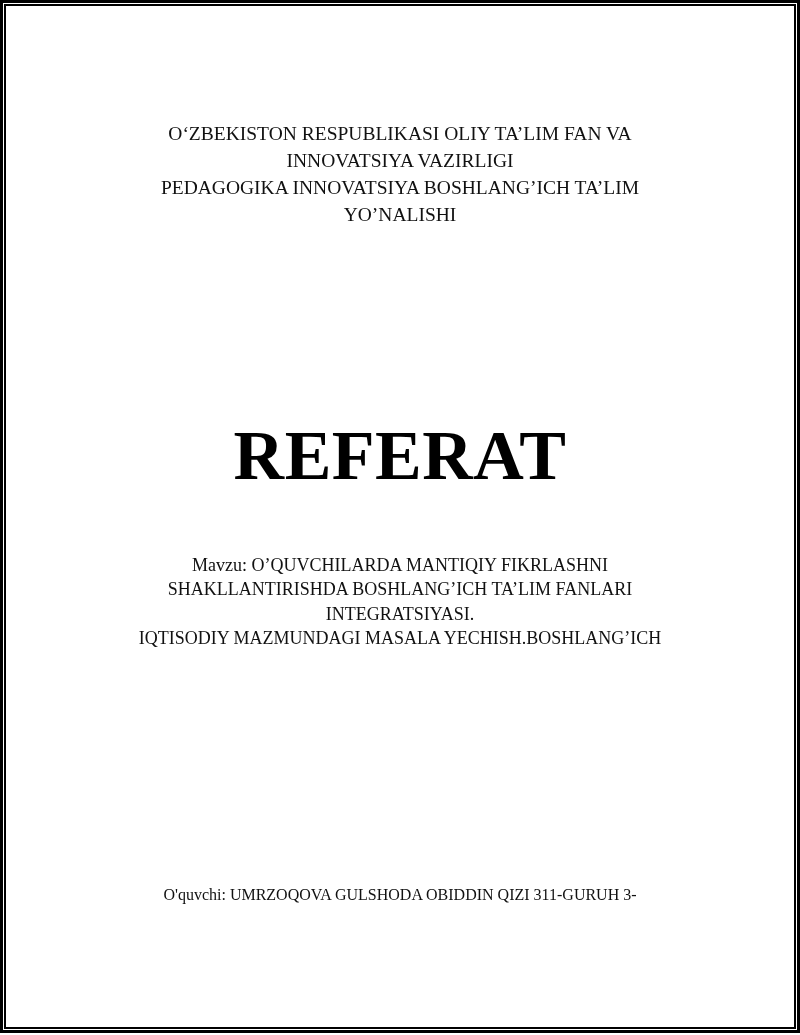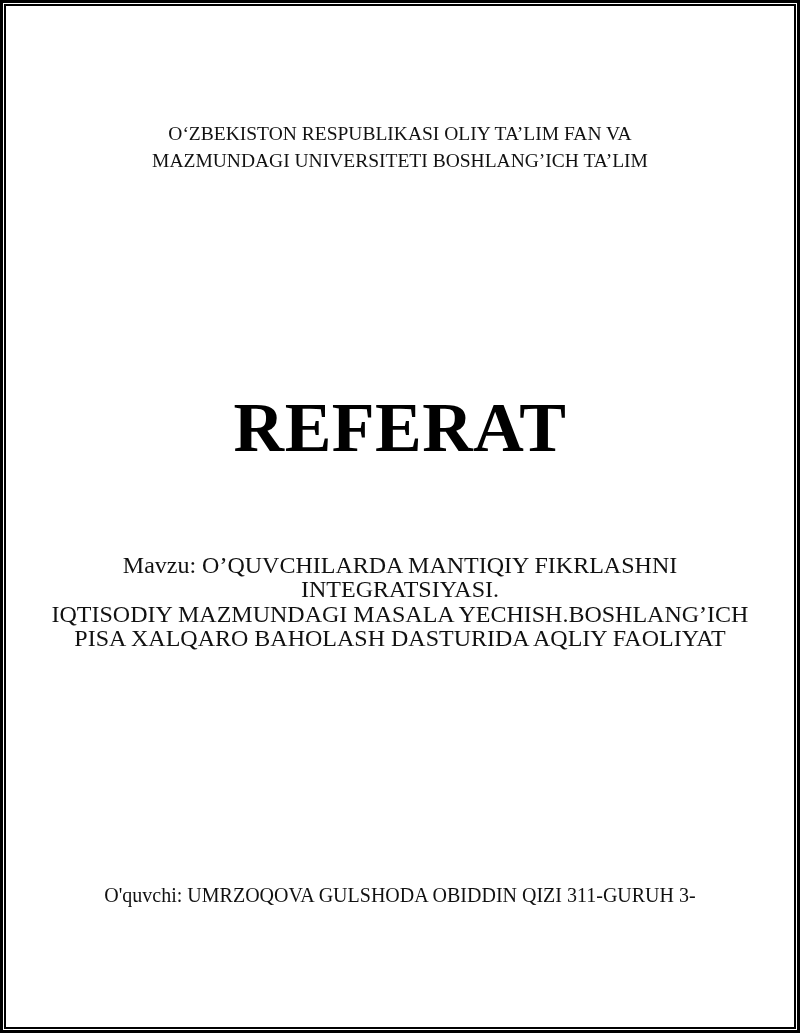--- a/index.html
+++ b/index.html
@@ -35,55 +35,57 @@
       width: 800px;
       text-align: center;
     }
     .header {
       top: 120px;
       font-size: 19.5px;
       line-height: 27px;
     }
     .header .line { display: block; white-space: nowrap; }
     .title {
-      top: 388px;
+      top: 416px;
       font-size: 70px;
       font-weight: bold;
       line-height: 80px;
       color: #000;
       letter-spacing: 0.5px;
     }
     .topic {
       top: 553px;
-      font-size: 24px;
+      font-size: 18px;
       line-height: 24.4px;
     }
     .topic .line { display: block; white-space: nowrap; }
     .student {
       top: 883px;
-      font-size: 20px;
+      font-size: 16px;
       line-height: 24px;
     }
     .student .line { display: block; white-space: nowrap; }
   </style>
 </head>
 <body>
 
 <div class="border-outer"></div>
 <div class="border-inner"></div>
 
 <div class="block header">
   <span class="line">O‘ZBEKISTON RESPUBLIKASI OLIY TA’LIM FAN VA</span>
-  <span class="line">MAZMUNDAGI UNIVERSITETI BOSHLANG’ICH TA’LIM</span>
+  <span class="line">INNOVATSIYA VAZIRLIGI</span>
+  <span class="line">PEDAGOGIKA INNOVATSIYA BOSHLANG’ICH TA’LIM</span>
+  <span class="line">YO’NALISHI</span>
 </div>
 
 <div class="block title">REFERAT</div>
 
 <div class="block topic">
   <span class="line">Mavzu: O’QUVCHILARDA MANTIQIY FIKRLASHNI</span>
+  <span class="line">SHAKLLANTIRISHDA BOSHLANG’ICH TA’LIM FANLARI</span>
   <span class="line">INTEGRATSIYASI.</span>
   <span class="line">IQTISODIY MAZMUNDAGI MASALA YECHISH.BOSHLANG’ICH</span>
-  <span class="line">PISA XALQARO BAHOLASH DASTURIDA AQLIY FAOLIYAT</span>
 </div>
 
 <div class="block student">
   <span class="line">O'quvchi: UMRZOQOVA GULSHODA OBIDDIN QIZI 311-GURUH 3-</span>
 </div>
 
 </body></html>

